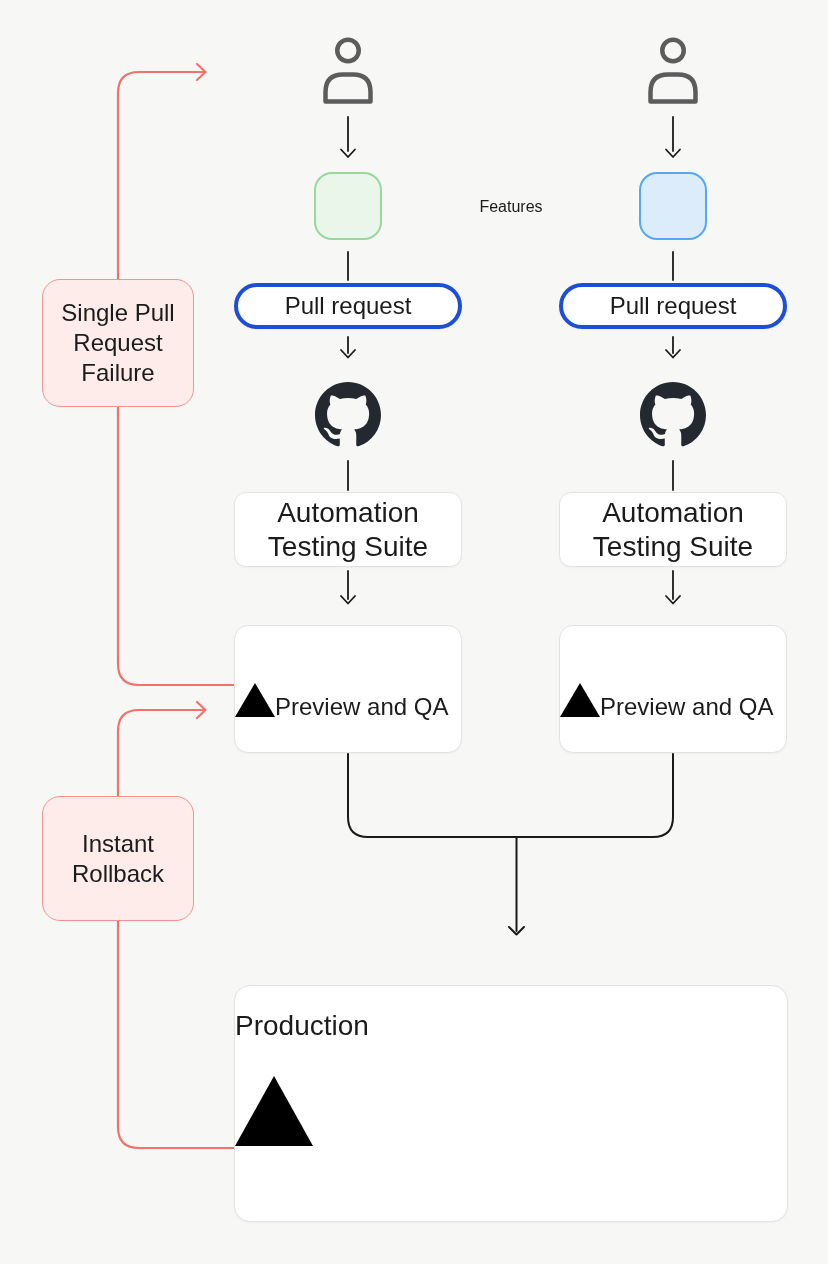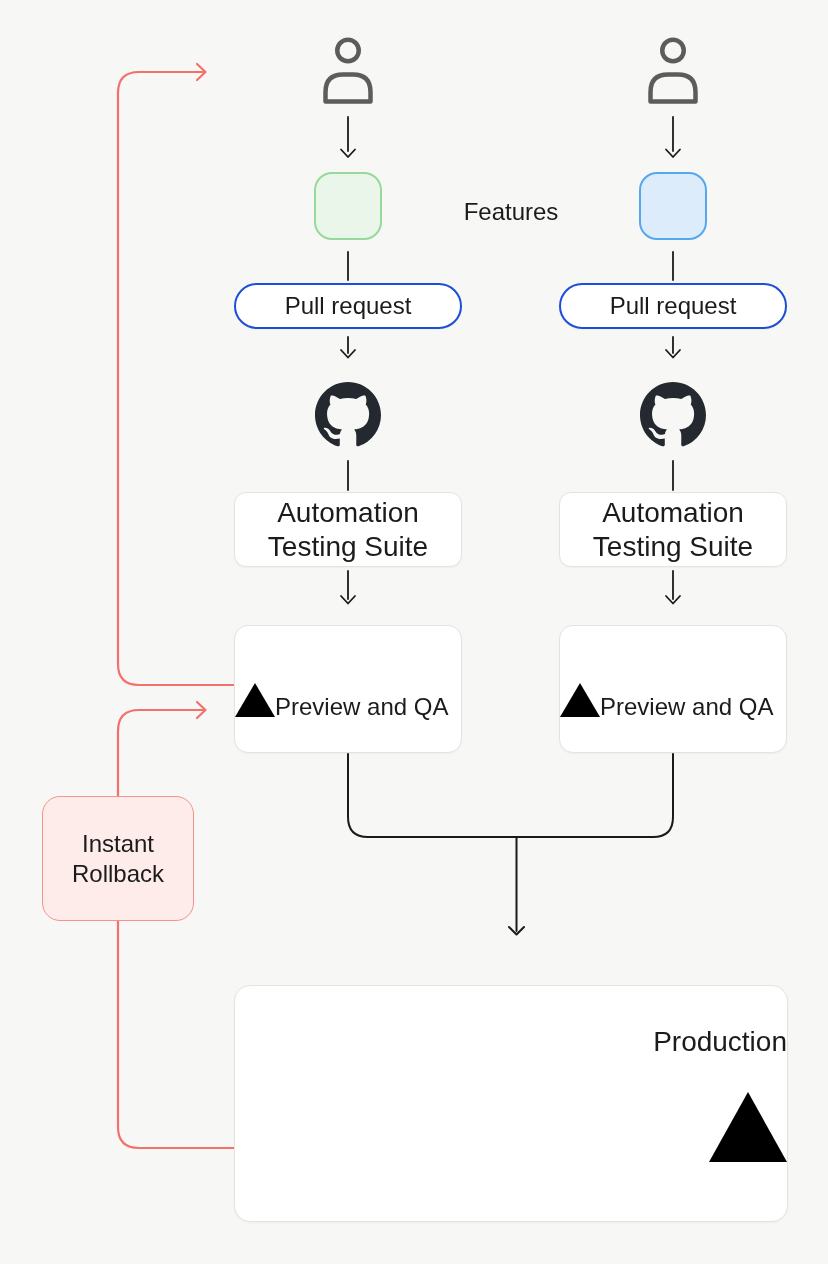--- a/index.html
+++ b/index.html
@@ -19,21 +19,21 @@
 
   .user-icon{width:54px;height:67px;}
   .branch-square{
     width:68px;height:68px;border-radius:18px;border:2px solid;
   }
   .branch-green{background:#eaf6ea;border-color:#97d89b;}
   .branch-blue{background:#dcecfb;border-color:#55a7f2;}
 
   .pill{
     width:228px;height:46px;border-radius:23px;
-    background:#ffffff;border:2px solid #1d4ed8;
+    background:#ffffff;border:4px solid #1d4ed8;
     display:flex;align-items:center;justify-content:center;
     font-size:24px;
     box-shadow:0 1px 2px rgba(0,0,0,0.04);
   }
   .box{
     background:#ffffff;border:1px solid #e3e3e3;
     box-shadow:0 1px 2px rgba(0,0,0,0.04);
   }
   .ats-box{
     width:228px;height:75px;border-radius:12px;
@@ -42,37 +42,37 @@
   }
   .ats-box span{display:block;max-width:200px;}
   .pqa-box{
     width:228px;height:128px;border-radius:14px;
     display:flex;flex-direction:row;align-items:center;
     padding-top:22px;
   }
   .pqa-box .label{font-size:24px;margin-top:14px;}
   .prod-box{
     width:554px;height:237px;border-radius:16px;
-    display:flex;flex-direction:column;align-items:flex-end;
-    padding-top:40px;
+    display:flex;flex-direction:column;align-items:flex-start;
+    padding-top:24px;
   }
   .prod-box .label{font-size:28px;}
   .prod-box .tri{margin-top:34px;}
 
   .annotation{
     width:152px;border-radius:18px;
     background:#fdecea;border:1.5px solid #f4928b;
     display:flex;align-items:center;justify-content:center;
     text-align:center;font-size:24px;line-height:1.25;
   }
   .annotation span{display:block;max-width:138px;}
   .features-label{
     position:absolute;z-index:2;
     left:411px;top:198px;width:200px;
-    text-align:center;font-size:24px;
+    text-align:center;font-size:16px;
   }
 
   
   .user-l{left:321px;top:37px;}   .user-r{left:646px;top:37px;}
   .sq-l{left:314px;top:172px;}    .sq-r{left:639px;top:172px;}
   .pill-l{left:234px;top:283px;}  .pill-r{left:559px;top:283px;}
   .gh-l{left:315px;top:382px;}    .gh-r{left:640px;top:382px;}
   .ats-l{left:234px;top:492px;}   .ats-r{left:559px;top:492px;}
   .pqa-l{left:234px;top:625px;}   .pqa-r{left:559px;top:625px;}
   .prod{left:234px;top:985px;}
@@ -168,17 +168,20 @@
     <span class="label">Preview and QA</span>
   </div>
 
   <div class="node box prod-box prod">
     <span class="label">Production</span>
     <svg class="tri" width="78" height="70" viewBox="0 0 78 70">
       <polygon points="39,0 78,70 0,70" fill="#000000"></polygon>
     </svg>
   </div>
 
+  <div class="node annotation ann-sprf">
+    <span>Single Pull Request Failure</span>
+  </div>
   <div class="node annotation ann-ir">
     <span>Instant Rollback</span>
   </div>
 
 </div>
 
 </body></html>

